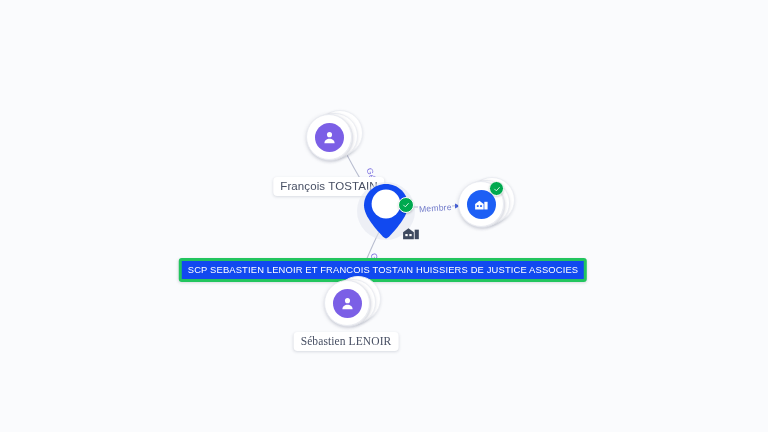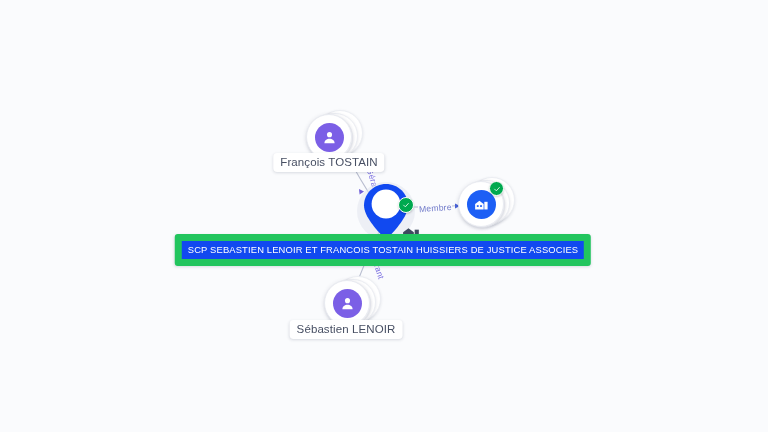--- a/index.html
+++ b/index.html
@@ -86,25 +86,26 @@
   .label{
     position:absolute;transform:translate(-50%,0);
     background:#fff;
     border-radius:4px;
     padding:3px 7px 4px 7px;
     font-size:11.5px;
     color:#474f63;
     white-space:nowrap;
     box-shadow:0 1px 3px rgba(40,50,80,.16);
     letter-spacing:.1px;
+    margin-top:24px;
   }
   .label.primary{
     background:#1149f0;
     color:#ffffff;
-    border:7px solid #22c55e;
+    border:3px solid #22c55e;
     font-size:9.4px;
     letter-spacing:.15px;
     padding:3px 6px 4px 6px;
     border-radius:3px;
     font-weight:400;
   }
 
   
   .edge-label{
     position:absolute;
@@ -215,15 +216,15 @@
     </div>
     <div class="avatar-wrap">
       <div class="avatar">
         <svg viewBox="0 0 24 24">
             <circle cx="12" cy="8" r="3.6"></circle>
             <path d="M4.8 20c0-4 3.4-6.2 7.2-6.2S19.2 16 19.2 20z"></path>
           </svg>
       </div>
     </div>
   </div>
-  <div class="label" style="left:346px;top:320px;">Sébastien LENOIR</div>
+  <div class="label" style="left:346px;top:308px;font-family:Liberation Serif, serif;">Sébastien LENOIR</div>
 
 </div>
 
 </body></html>

